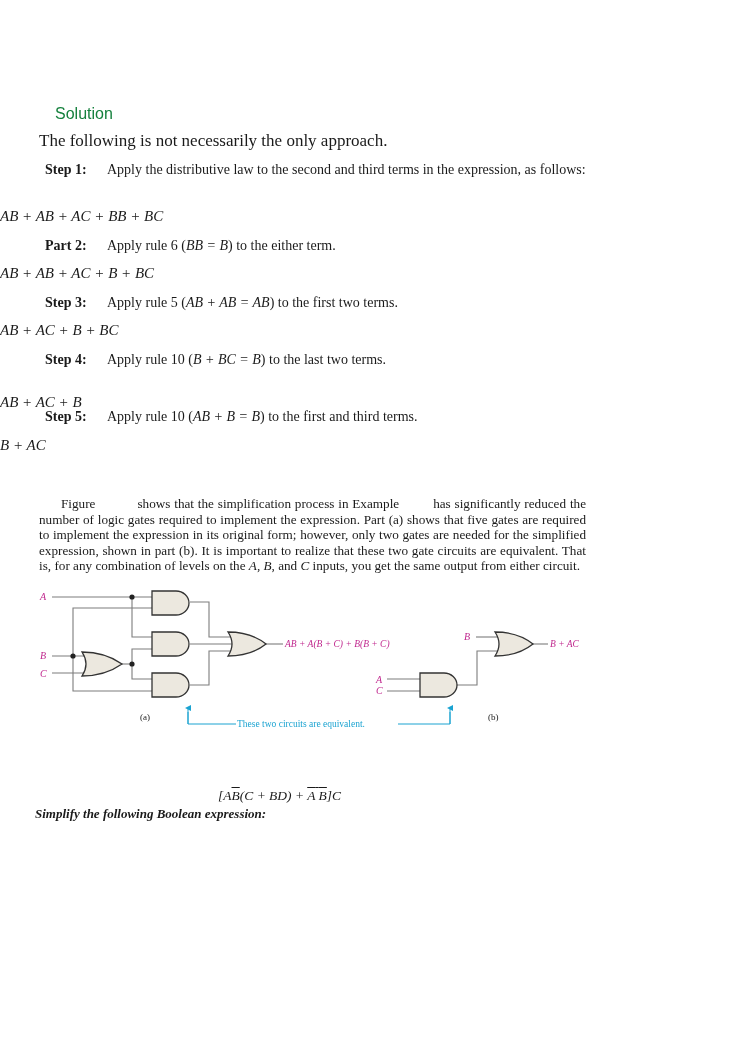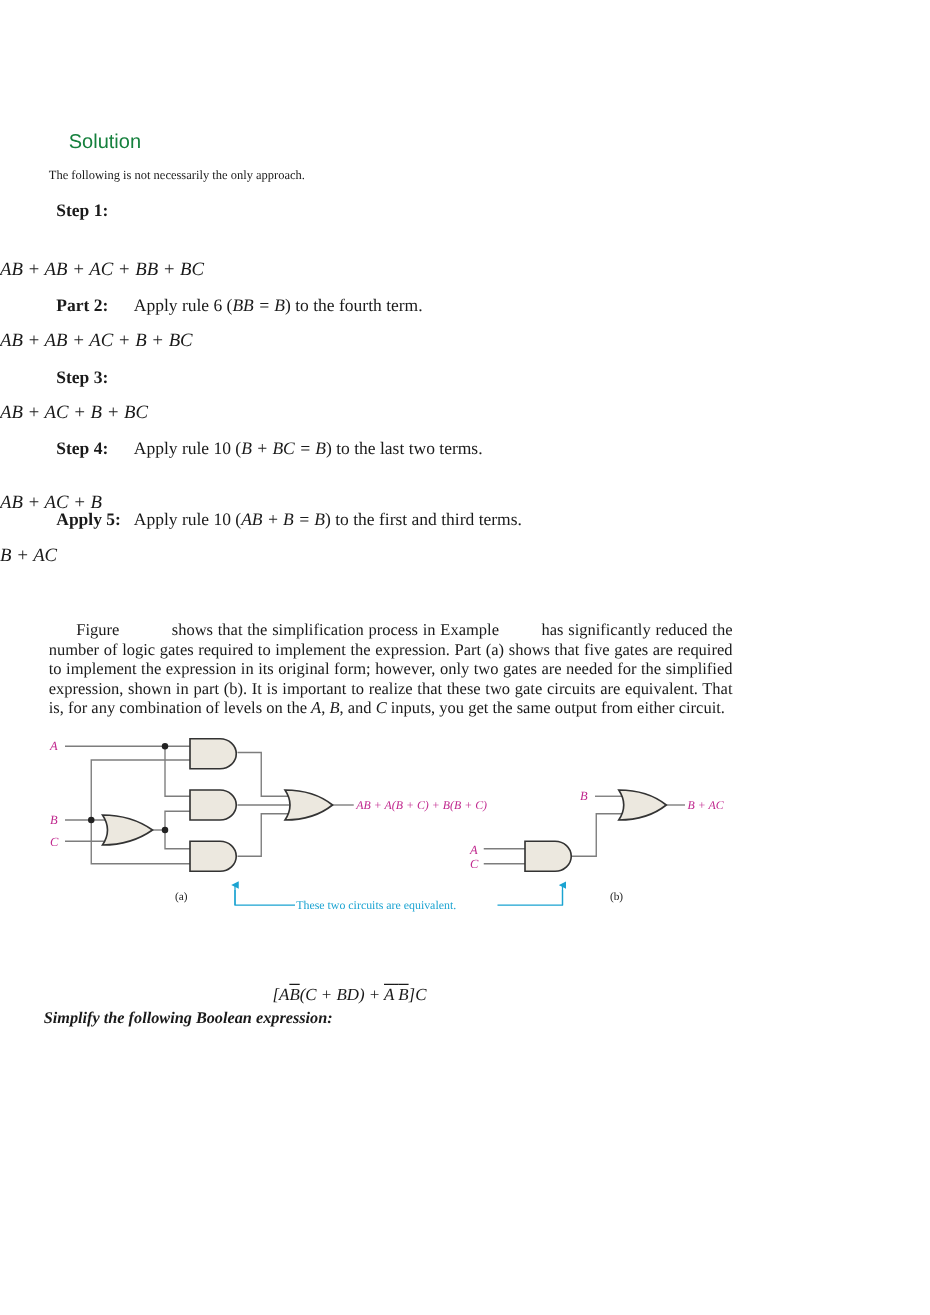--- a/index.html
+++ b/index.html
@@ -1,21 +1,21 @@
 <!DOCTYPE html>
 <html><head>
 <meta charset="utf-8">
 <style>
   html, body { margin: 0; padding: 0; background: #ffffff; }
   body { width: 744px; height: 1052px; position: relative; overflow: hidden;
          font-family: "Liberation Serif", "DejaVu Serif", serif; color: #1a1a1a; }
   .abs { position: absolute; }
   .solution-heading { left: 39px; top: 105px; font-family: "Liberation Sans", "DejaVu Sans", sans-serif;
          font-weight: normal; font-size: 16px; color: #15803d; margin-left: 16px; }
-  .para { font-size: 10px; line-height: 18px; }
+  .para { font-size: 17px; line-height: 18px; }
   .intro { left: 39px; top: 132px; }
   .step { left: 45px; width: 560px; font-size: 14px; line-height: 18px; }
   .step .lbl { position: absolute; left: 0; top: 0; font-weight: bold; }
   .step .txt { display: block; margin-left: 62px; }
   .expr { left: 0; width: 670px; text-align: left; font-style: italic; font-size: 15px; }
   .body-para { left: 39px; width: 547px; font-size: 13.2px; line-height: 15.6px; text-align: justify; margin-top: 37px; }
   .body-para .indent { display: inline-block; width: 22px; }
   .gap { display: inline-block; }
   .circuit { left: 0; top: 580px; }
   .exercise { left: 35px; top: 806px; font-size: 13px; font-weight: bold; font-style: italic; }
@@ -23,42 +23,44 @@
   .ovl { text-decoration: overline; }
 </style>
 </head>
 <body>
 
 <div class="abs solution-heading">Solution</div>
 <div class="abs para intro">The following is not necessarily the only approach.</div>
 
 <div class="abs step" style="top:161px;">
   <span class="lbl">Step 1:</span>
+  <span class="txt">Apply the distributive law to the second and third terms in the expression, as follows:</span>
 </div>
 <div class="abs expr" style="top:208px;">AB + AB + AC + BB + BC</div>
 
 <div class="abs step" style="top:237px;">
   <span class="lbl">Part 2:</span>
-  <span class="txt"><span>Apply rule 6 (</span><i>BB = B</i><span>) to the fourth term.</span></span>
+  <span class="txt"><span>Apply rule 6 (</span><i>BB = B</i><span>) to the either term.</span></span>
 </div>
 <div class="abs expr" style="top:265px;">AB + AB + AC + B + BC</div>
 
 <div class="abs step" style="top:294px;">
   <span class="lbl">Step 3:</span>
+  <span class="txt"><span>Apply rule 5 (</span><i>AB + AB = AB</i><span>) to the first two terms.</span></span>
 </div>
 <div class="abs expr" style="top:322px;">AB + AC + B + BC</div>
 
 <div class="abs step" style="top:351px;">
   <span class="lbl">Step 4:</span>
   <span class="txt"><span>Apply rule 10 (</span><i>B + BC = B</i><span>) to the last two terms.</span></span>
 </div>
 <div class="abs expr" style="top:380px;margin-top:14px;">AB + AC + B</div>
 
 <div class="abs step" style="top:408px;">
-  <span class="lbl">Apply 5:</span>
+  <span class="lbl">Step 5:</span>
   <span class="txt"><span>Apply rule 10 (</span><i>AB + B = B</i><span>) to the first and third terms.</span></span>
 </div>
 <div class="abs expr" style="top:437px;">B + AC</div>
 
 <div class="abs body-para" style="top:459px;">
   <span class="indent"></span><span>Figure</span><span class="gap" style="width:42px;"></span><span>shows that the simplification process in Example</span><span class="gap" style="width:34px;"></span><span>has significantly reduced the number of logic gates required to implement the expression. Part (a) shows that five gates are required to implement the expression in its original form; however, only two gates are needed for the simplified expression, shown in part (b). It is important to realize that these two gate circuits are equivalent. That is, for any combination of levels on the </span><i>A</i><span>, </span><i>B</i><span>, and </span><i>C</i><span> inputs, you get the same output from either circuit.</span>
 </div>
 
 <svg class="abs circuit" width="744" height="160" viewBox="0 580 744 160">
   <defs>

